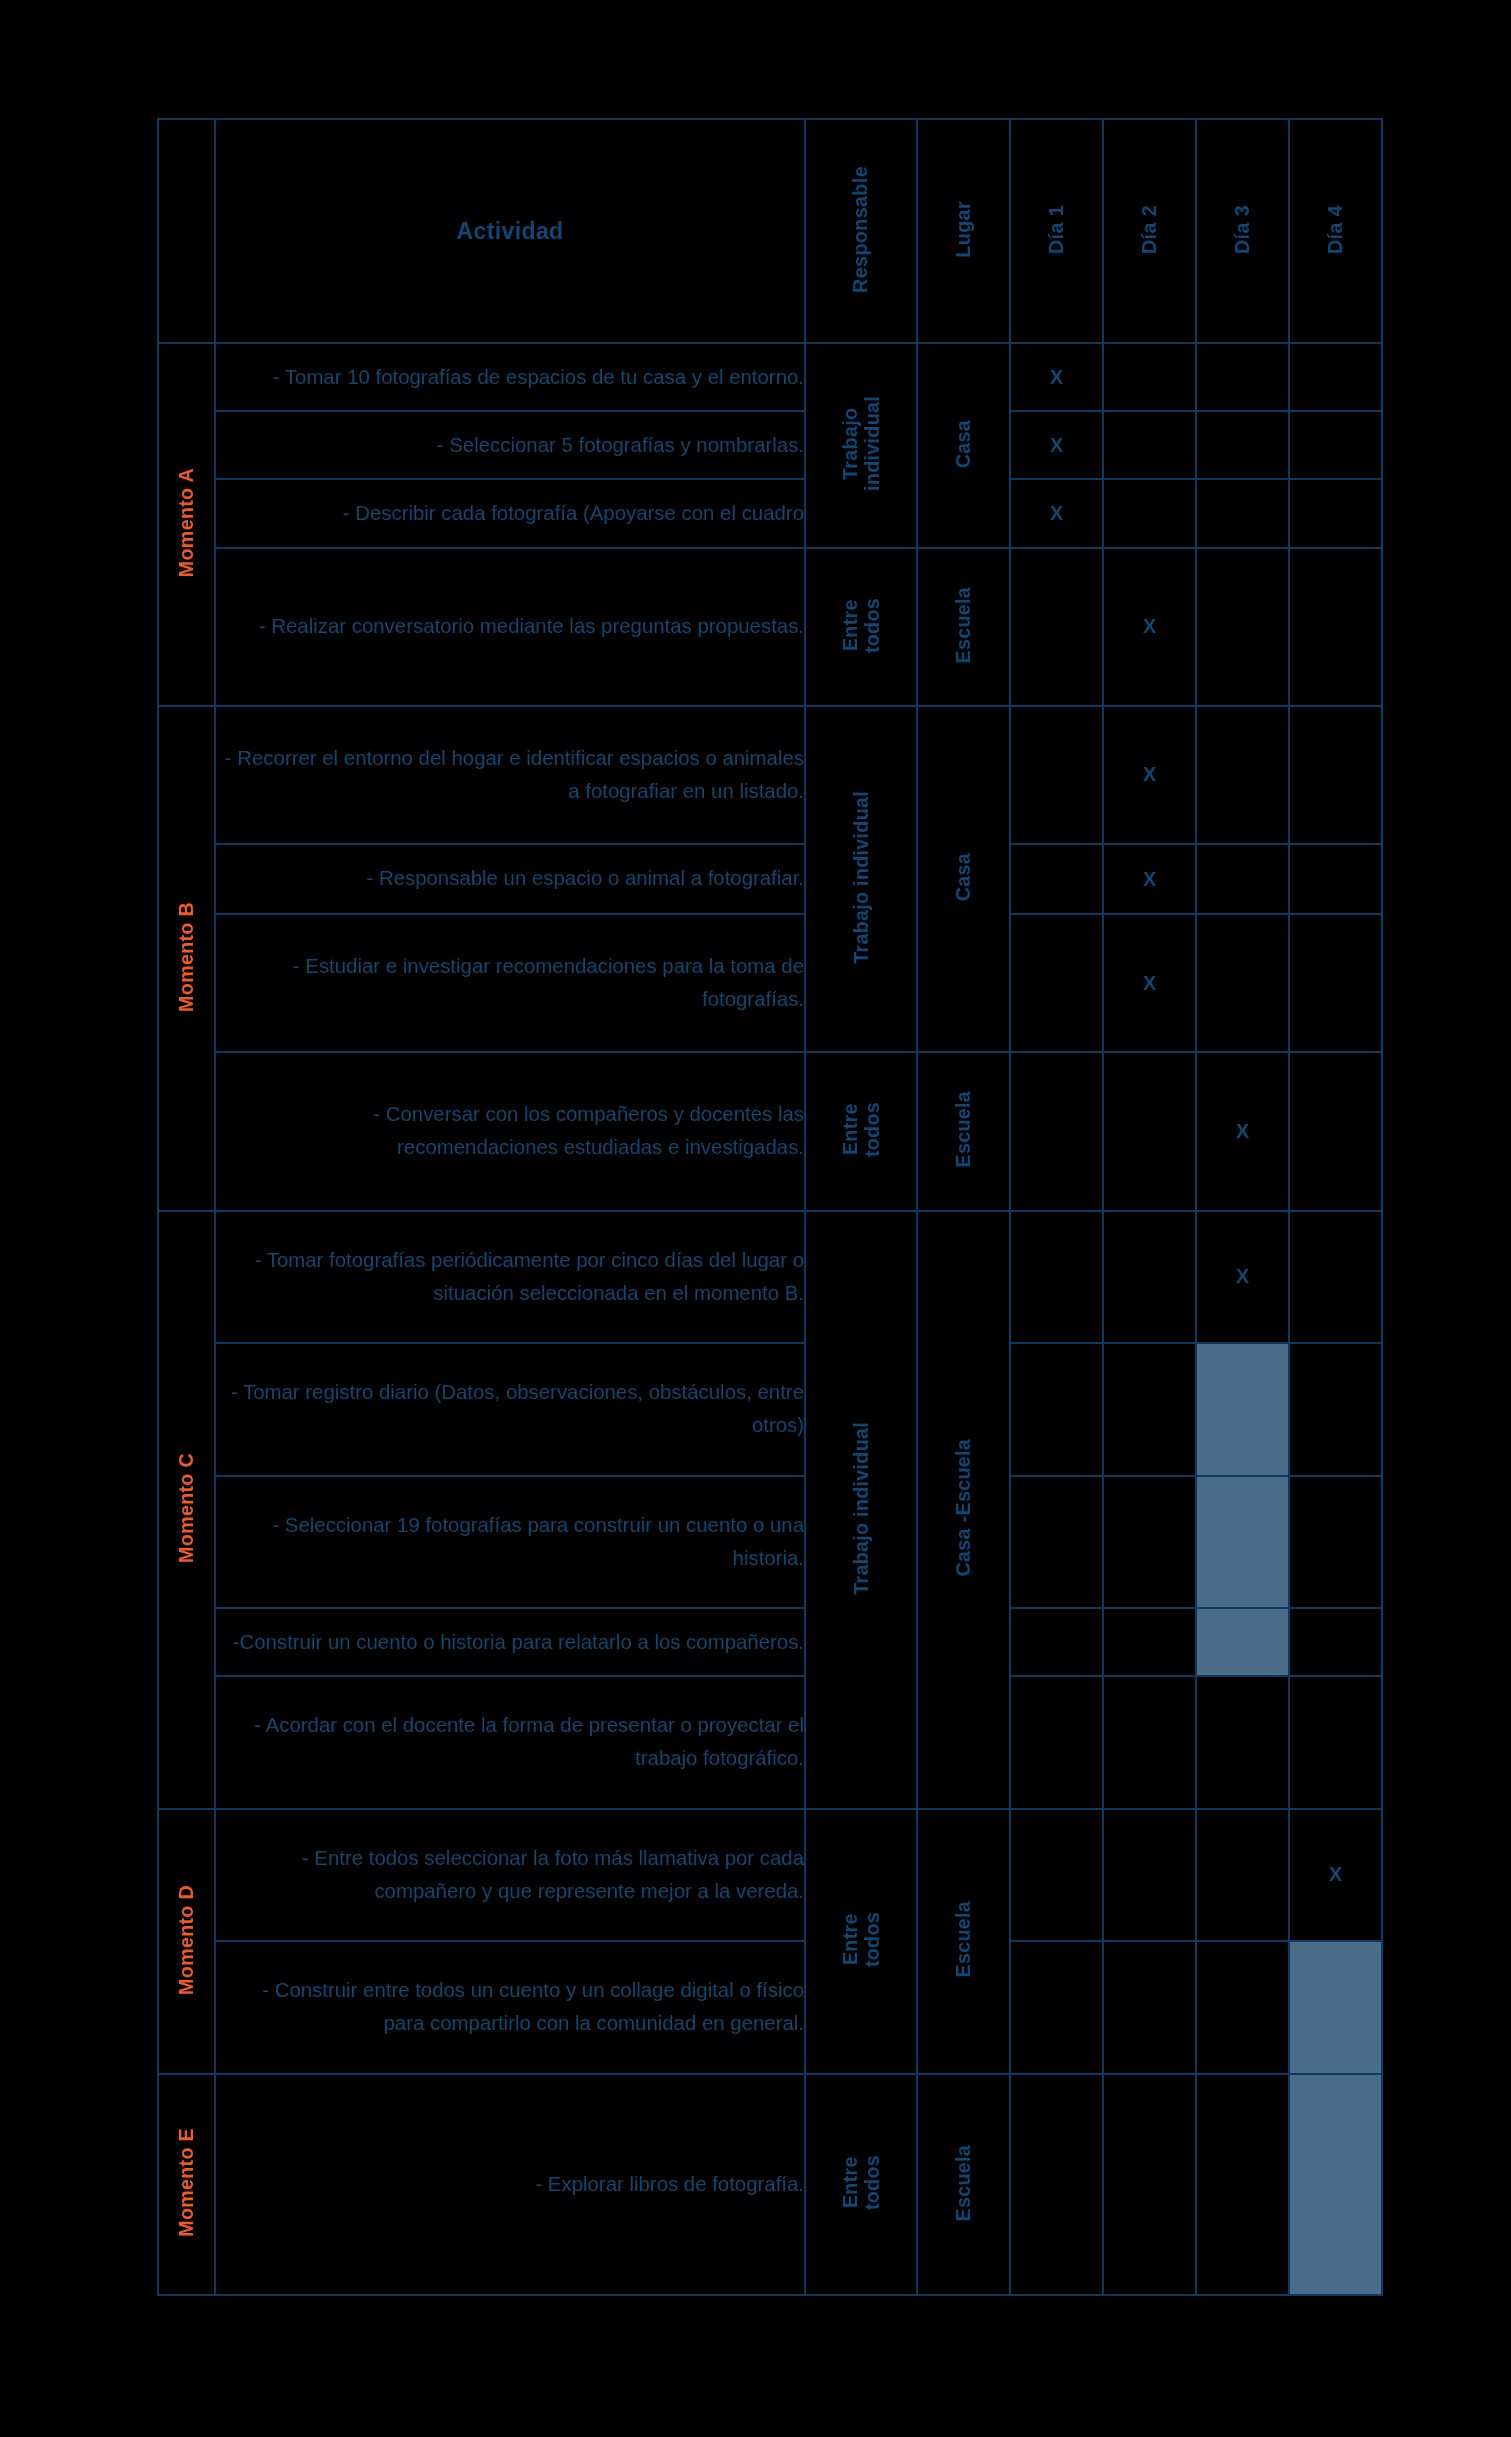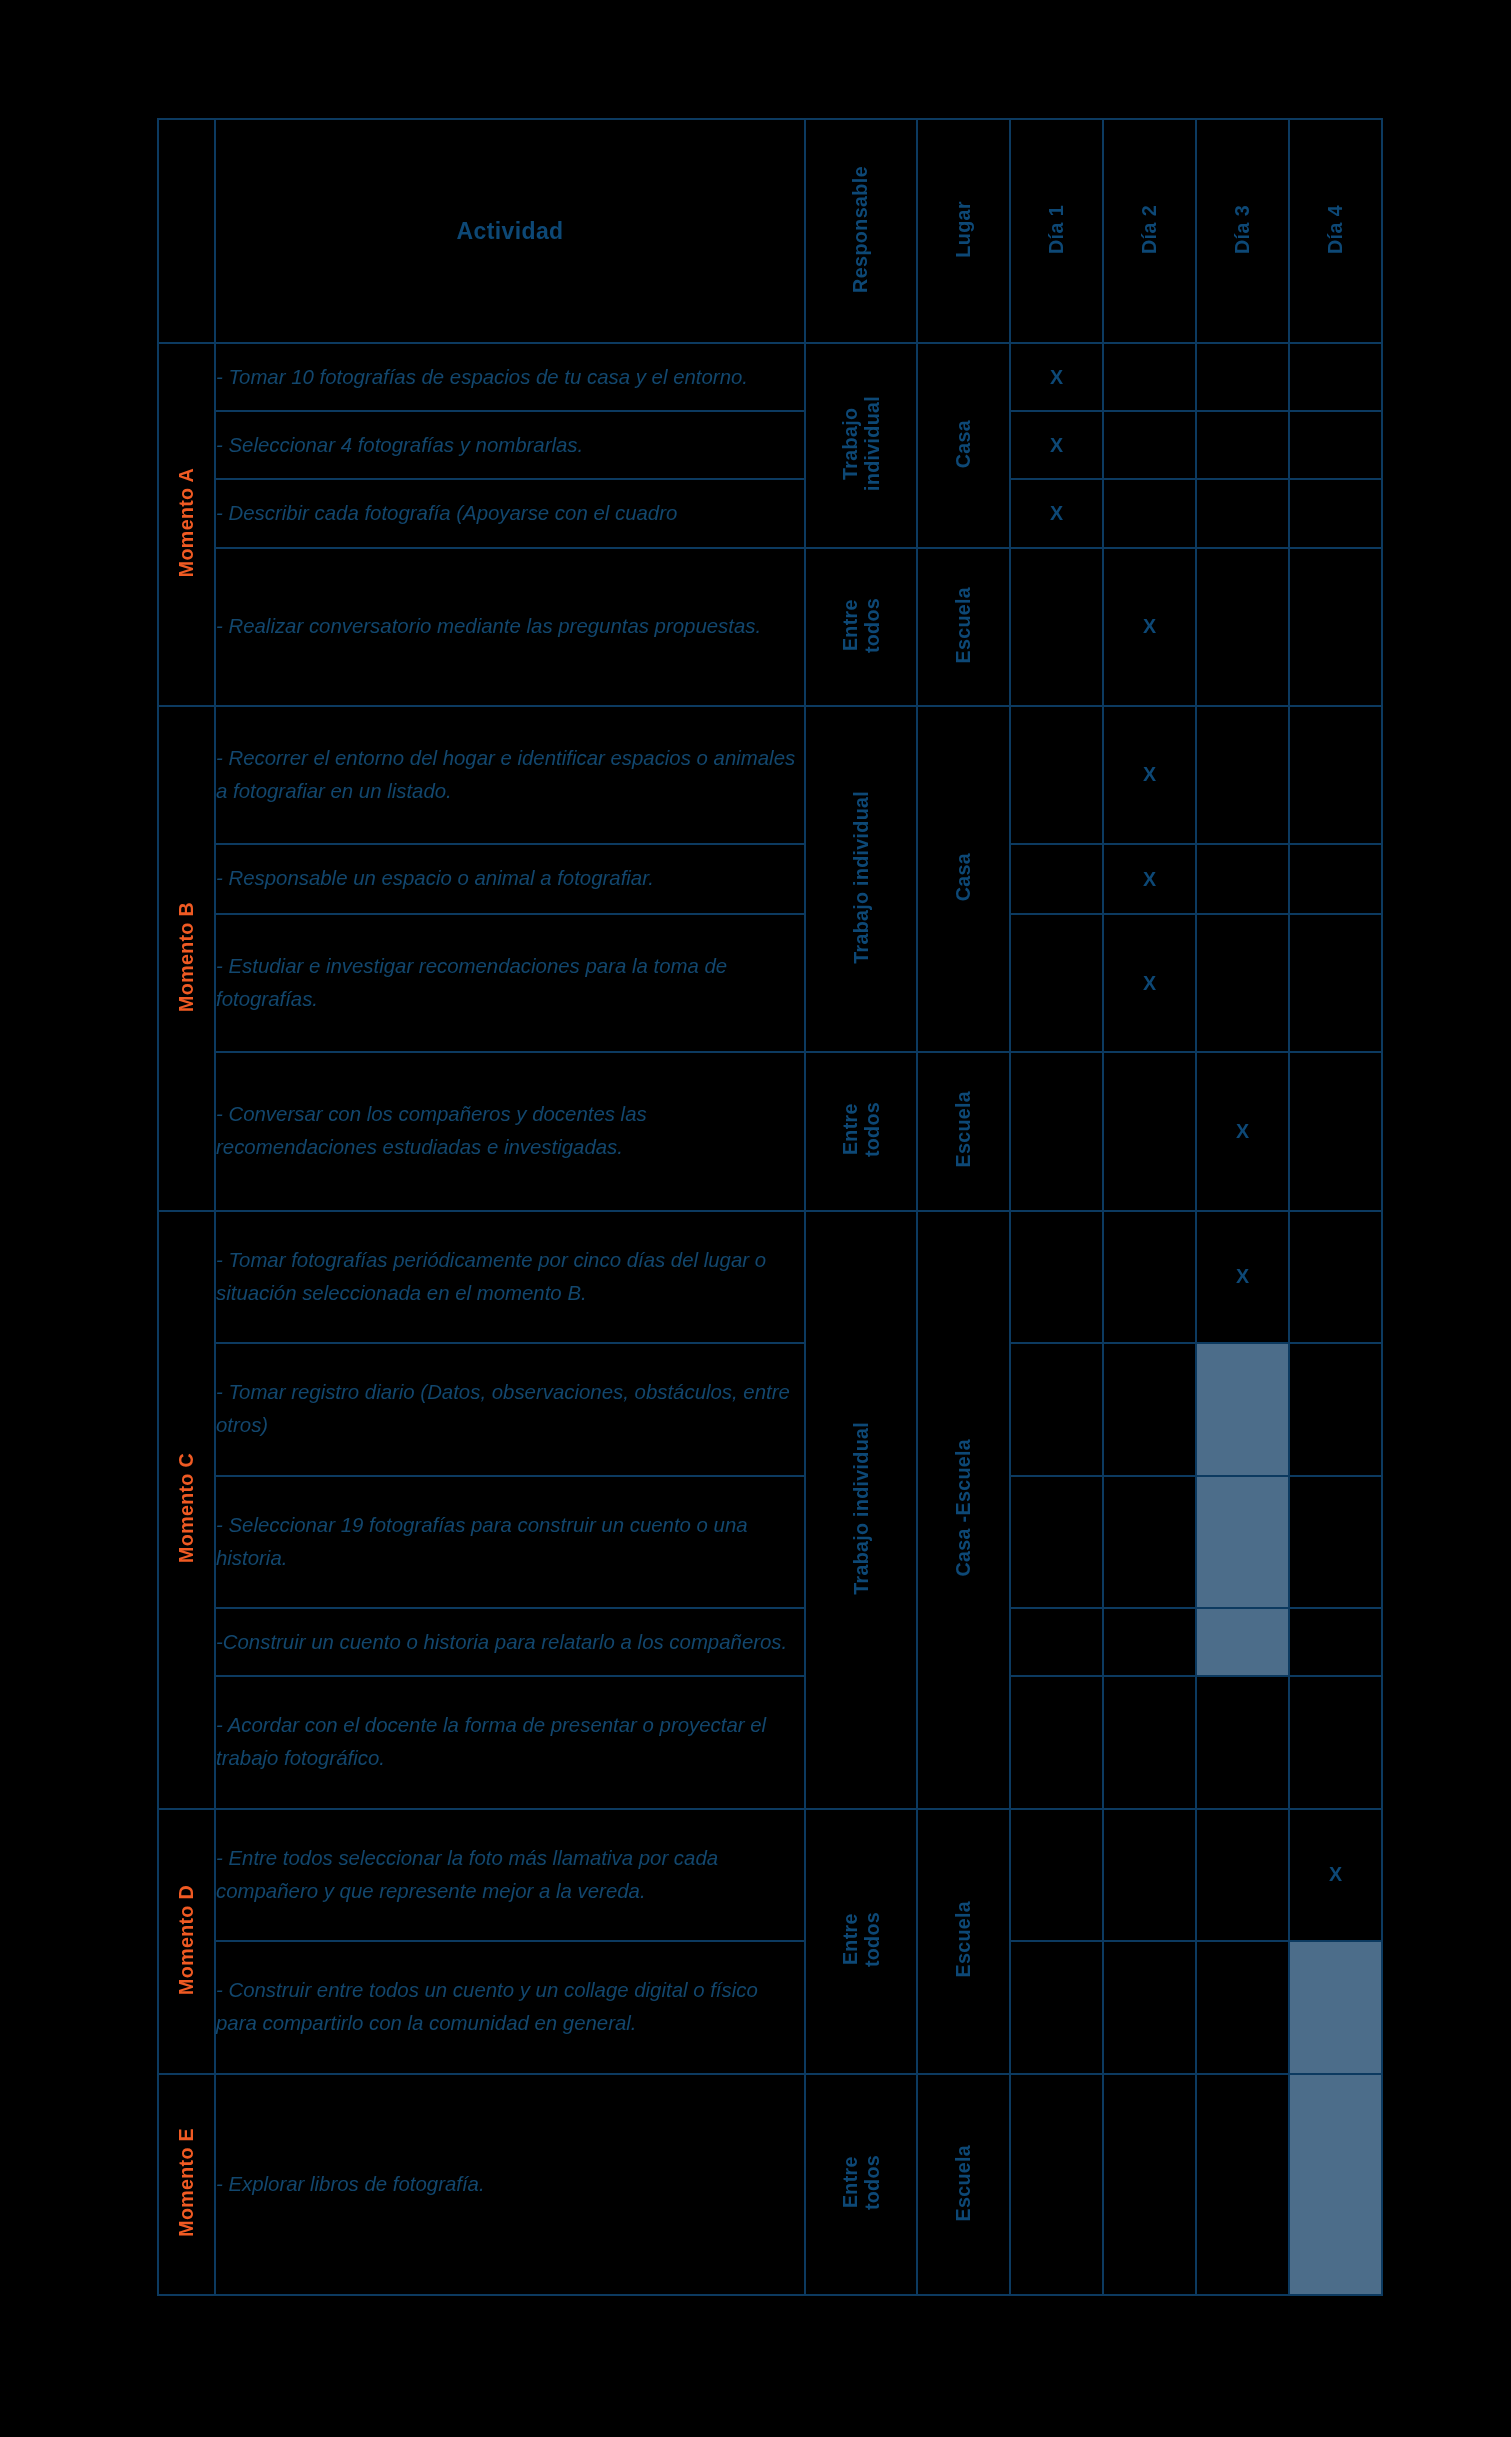--- a/index.html
+++ b/index.html
@@ -91,23 +91,22 @@
     display: inline-block;
     line-height: 1;
   }
 
   
   .act-cell {
     color: #12476e;
     font-size: 20.4px;
     line-height: 1.62;
     padding: 7.9px 20.4px 7.9px 20.4px;
-    text-align: left;
-    vertical-align: middle;
-    font-style: italic;
+    text-align: right;
+    vertical-align: middle;
   }
 
   
   .rot-cell {
     text-align: center;
     vertical-align: middle;
   }
   .rot-text {
     color: #0d4876;
     font-size: 19.7px;
@@ -186,21 +185,21 @@
           <td class="act-cell">- Tomar 10 fotografías de espacios de tu casa y el entorno.</td>
           <td class="rot-cell" rowspan="3"><span class="rot-text">Trabajo
 individual</span></td>
           <td class="rot-cell" rowspan="3"><span class="rot-text">Casa</span></td>
           <td class="day-cell"><span class="mark">X</span></td>
           <td class="day-cell"></td>
           <td class="day-cell"></td>
           <td class="day-cell"></td>
         </tr>
         <tr>
-          <td class="act-cell">- Seleccionar 4 fotografías y nombrarlas.</td>
+          <td class="act-cell">- Seleccionar 5 fotografías y nombrarlas.</td>
           <td class="day-cell"><span class="mark">X</span></td>
           <td class="day-cell"></td>
           <td class="day-cell"></td>
           <td class="day-cell"></td>
         </tr>
         <tr>
           <td class="act-cell">- Describir cada fotografía (Apoyarse con el cuadro</td>
           <td class="day-cell"><span class="mark">X</span></td>
           <td class="day-cell"></td>
           <td class="day-cell"></td>

